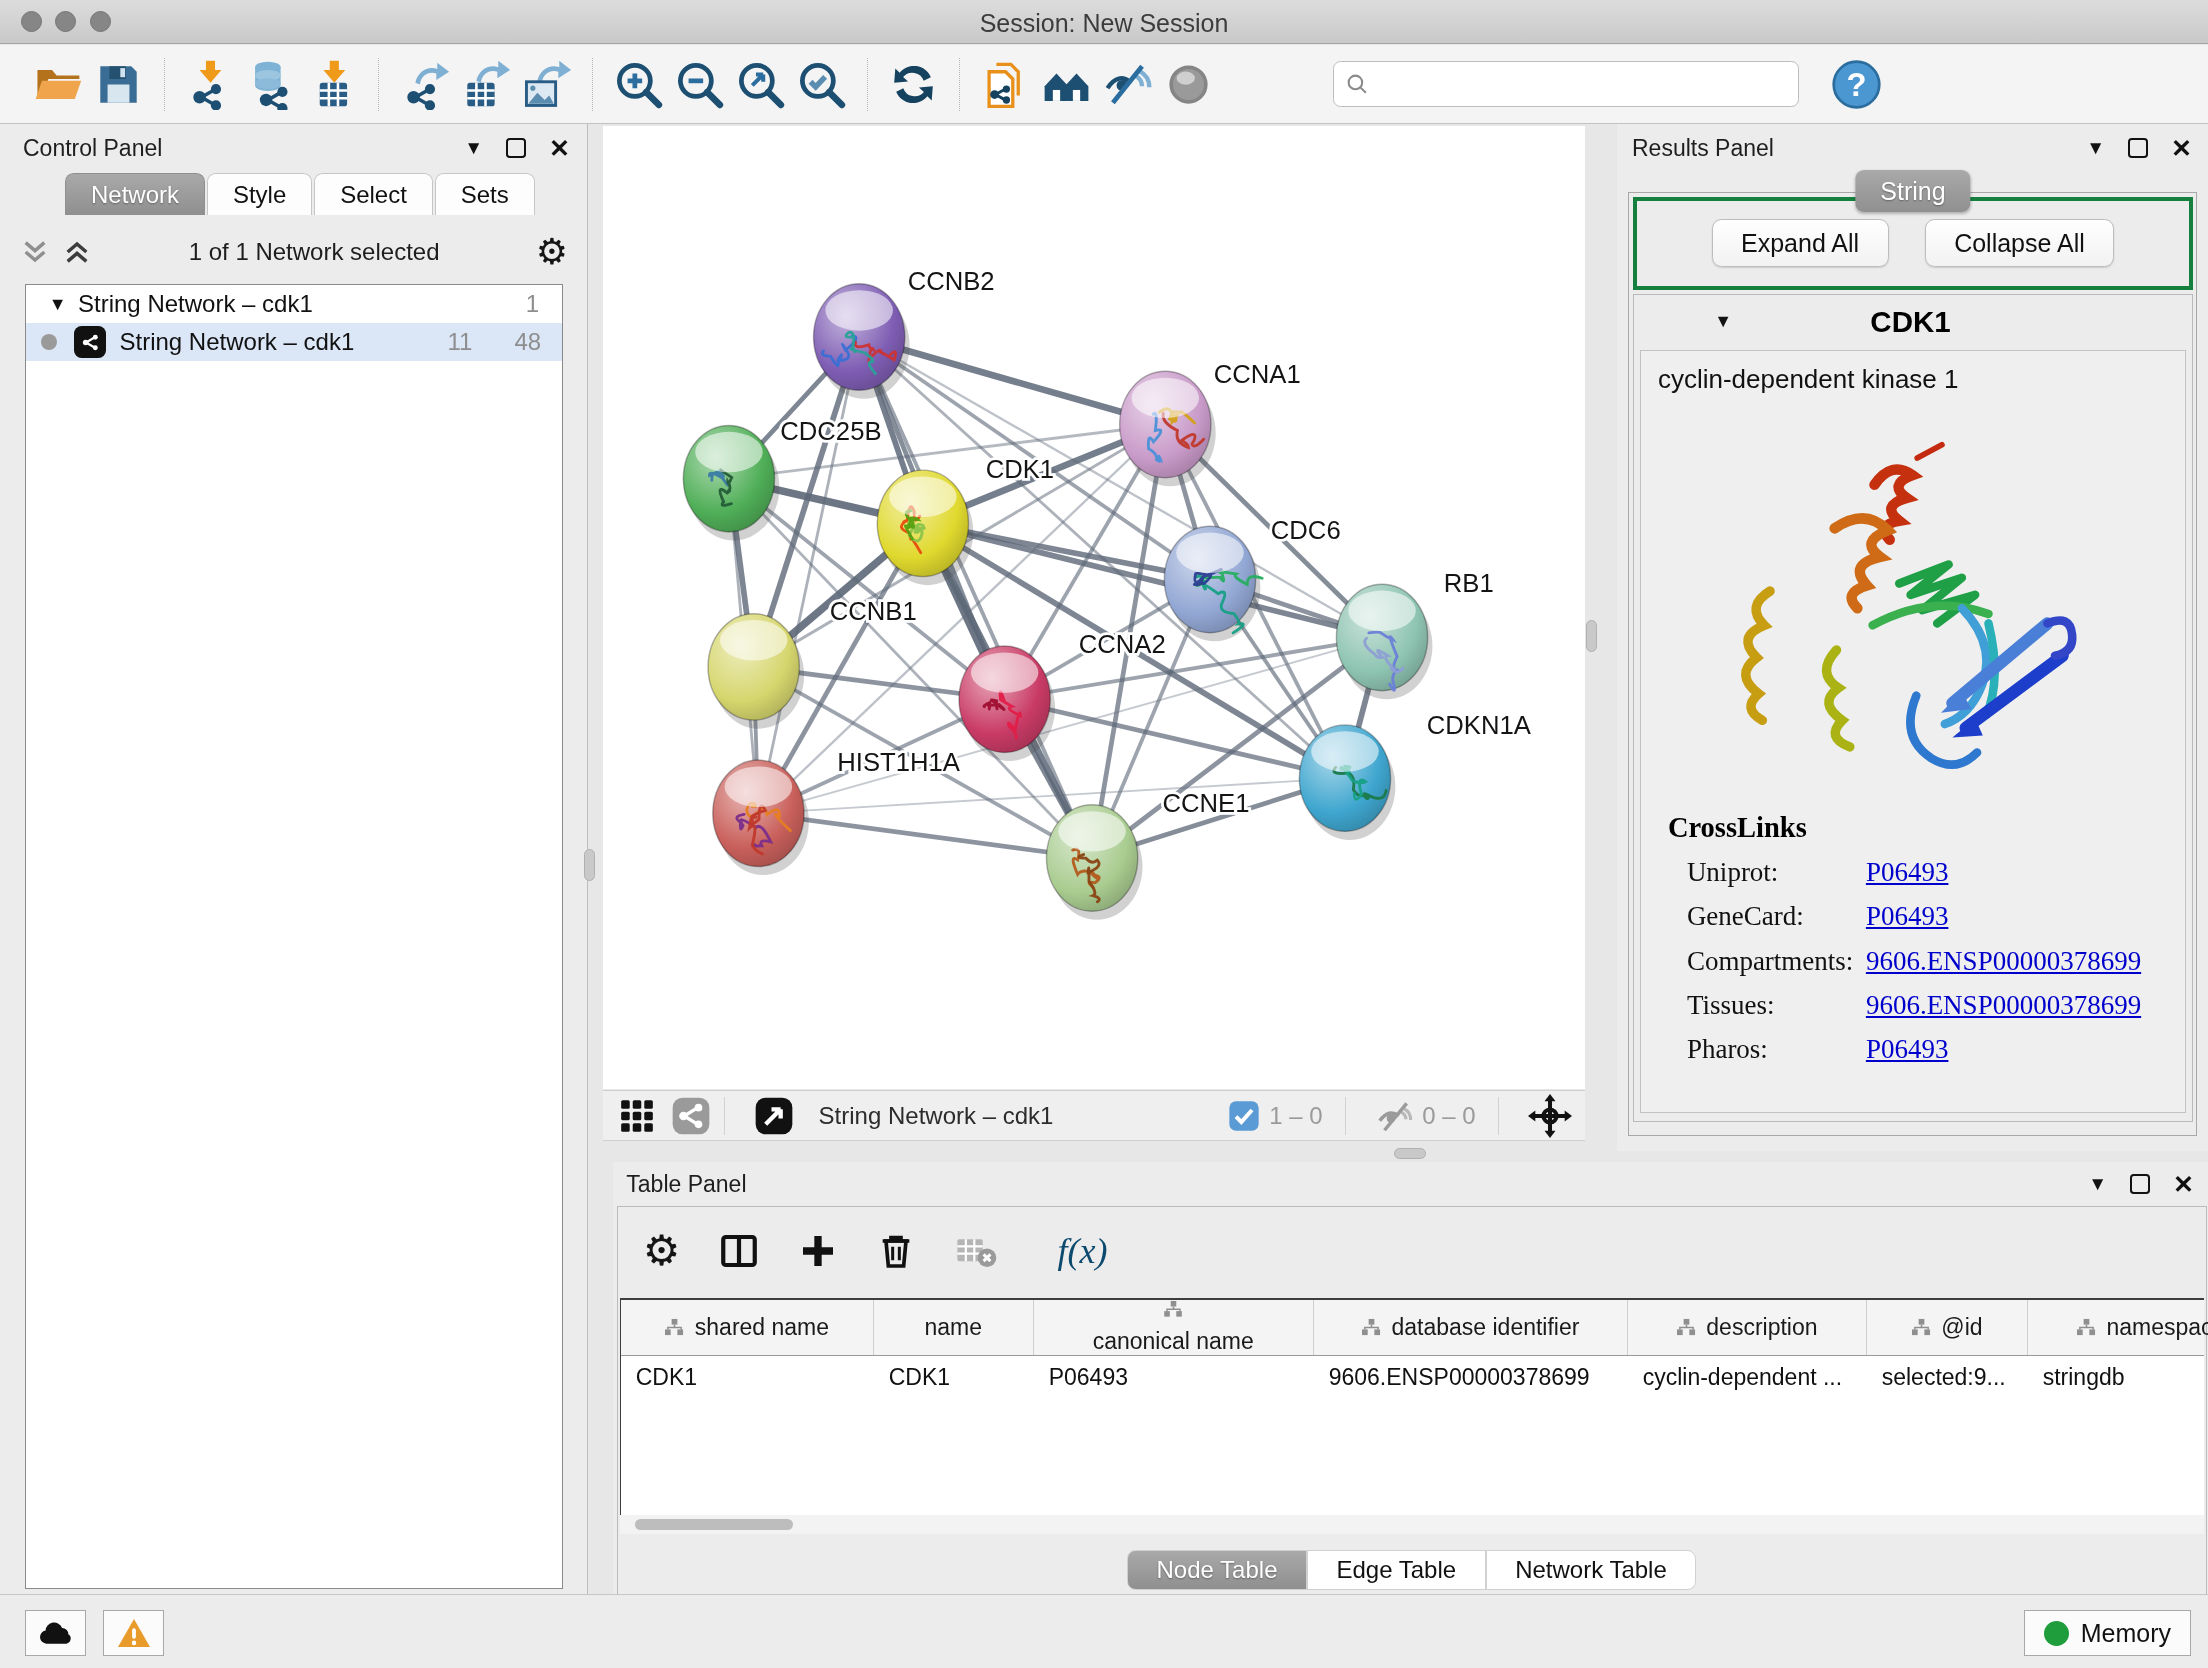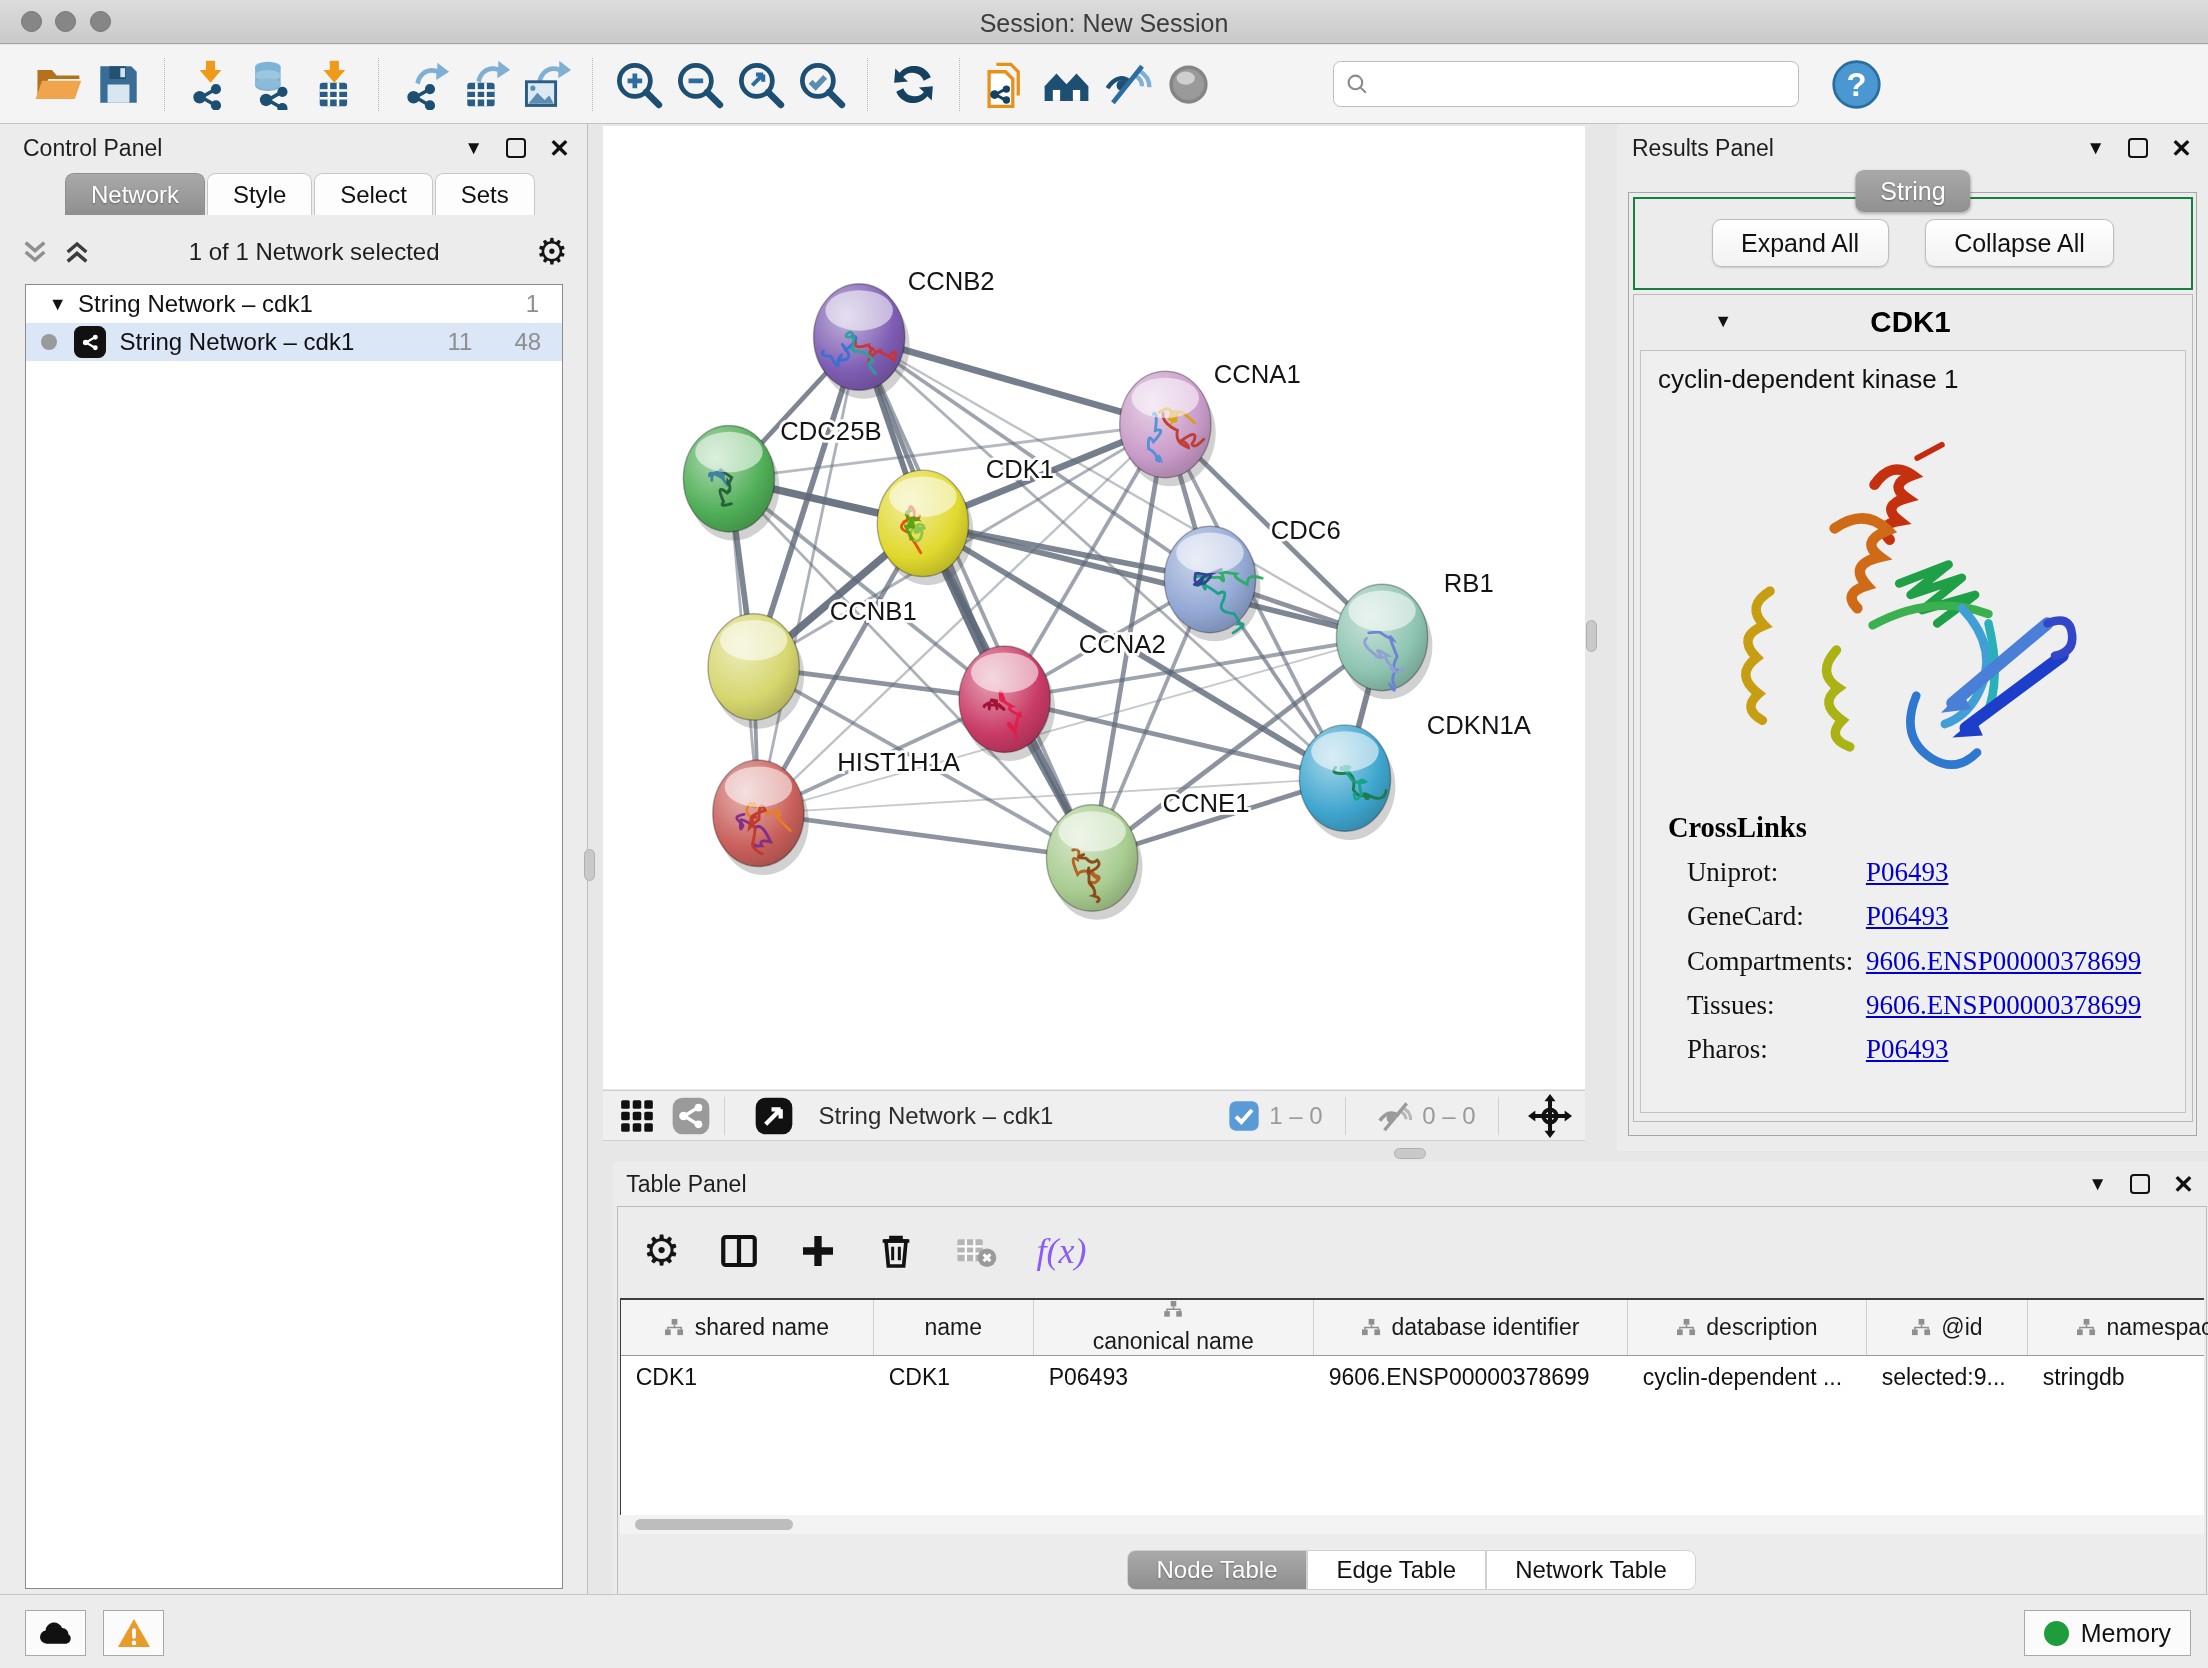--- a/index.html
+++ b/index.html
@@ -67,21 +67,21 @@
 
   
   #results { position:absolute; left:1617px; top:124px; width:592px; height:1027px; background:#ececec; }
   #rp-head { position:absolute; left:15px; right:17px; top:9.5px; display:flex; justify-content:space-between; align-items:center; }
   #rp-tab { position:absolute; left:50%; transform:translateX(-50%); top:46px;
     background:linear-gradient(#a9a9a9,#909090); color:#fff; font-size:25px;
     padding:6.7px 25px; border-radius:8.6px; text-shadow:0 1px 1.9px rgba(0,0,0,.35);
     box-shadow:0 1.9px 2.9px rgba(0,0,0,.25); z-index:2; }
   #rp-outer { position:absolute; left:11.4px; top:68px; width:569px; height:944px;
     border:1px solid #a8a8a8; background:#ececec; }
-  #rp-btnrow { position:absolute; left:3.8px; right:3.8px; top:3.8px; height:93px; border:2px solid #15803d;
+  #rp-btnrow { position:absolute; left:3.8px; right:3.8px; top:3.8px; height:93px; border:4px solid #15803d;
     display:flex; align-items:center; justify-content:center; gap:36px; }
   .rp-btn { background:linear-gradient(#ffffff,#f2f2f2); border:1px solid #bdbdbd; border-radius:9.5px;
     font-size:25px; color:#111; padding:8.6px 28.5px; box-shadow:0 1px 1.9px rgba(0,0,0,.15); }
   #rp-content { position:absolute; left:3.8px; top:101px; right:3.8px; bottom:13.3px; border:1px solid #b9b9b9; }
   #rp-cdk-row { height:53px; display:flex; align-items:center; }
   #rp-cdk-row .tri { margin-left:80px; }
   #rp-cdk-row .pname { flex:1; text-align:center; font-weight:bold; font-size:29.5px; margin-right:114px; }
   #rp-inner { position:absolute; left:5.7px; right:5.7px; top:55px; bottom:7.6px; border:1px solid #c2c2c2;
     background:#efefef; overflow:hidden; }
   #rp-desc { font-size:26px; color:#111; padding:13.3px 0 0 17px; }
@@ -91,21 +91,21 @@
   .cl-row { display:flex; margin-top:13.3px; }
   .cl-label { width:179px; font-size:27px; color:#111; margin-left:19px; }
   .cl-value { font-size:27px; color:#0000cc; text-decoration:underline; }
 
   
   #table-panel { position:absolute; left:613px; top:1162px; width:1596px; height:432px; background:#ececec; }
   #tp-head { position:absolute; left:13.3px; right:15px; top:7.6px; display:flex; justify-content:space-between; align-items:center; }
   #tp-box { position:absolute; left:3.8px; top:44px; right:1.9px; height:536px; border:1px solid #bbb;
     border-bottom:none; background:#ececec; }
   #tp-toolbar { display:flex; align-items:center; height:88px; padding-left:25px; gap:38px; }
-  #fx-label { font-family:"Liberation Serif", serif; font-style:italic; font-size:36px; color:#8b5cf6; }
+  #fx-label { font-family:"Liberation Serif", serif; font-style:italic; font-size:36px; color:#0c4a6e;margin-left:21px; }
   #tbl { position:absolute; left:1.9px; top:91px; right:1.9px; height:217px; background:#fff;
     border-top:2.9px solid #3c3c3c; border-left:1.9px solid #3c3c3c; }
   #tbl-header { display:flex; height:56px; background:#f4f4f4; border-bottom:1px solid #9a9a9a; }
   .th { display:flex; align-items:center; justify-content:center; gap:9.5px; font-size:23px; color:#1a1a1a;
     border-right:1px solid #cfcfcf; flex:0 0 auto; overflow:hidden; white-space:nowrap; }
   #tbl-row { display:flex; height:44px; }
   .td { font-size:23px; color:#111; padding:7.6px 0 0 15px; flex:0 0 auto; overflow:hidden; white-space:nowrap; }
   #hscroll { position:absolute; left:1.9px; right:1.9px; top:308px; height:19px; background:#f3f3f3; }
   #hthumb { position:absolute; left:15px; top:3.8px; width:158px; height:11.4px; border-radius:5.7px; background:#bdbdbd; }
   #tp-tabs { position:absolute; left:514px; top:388px; display:flex; }

